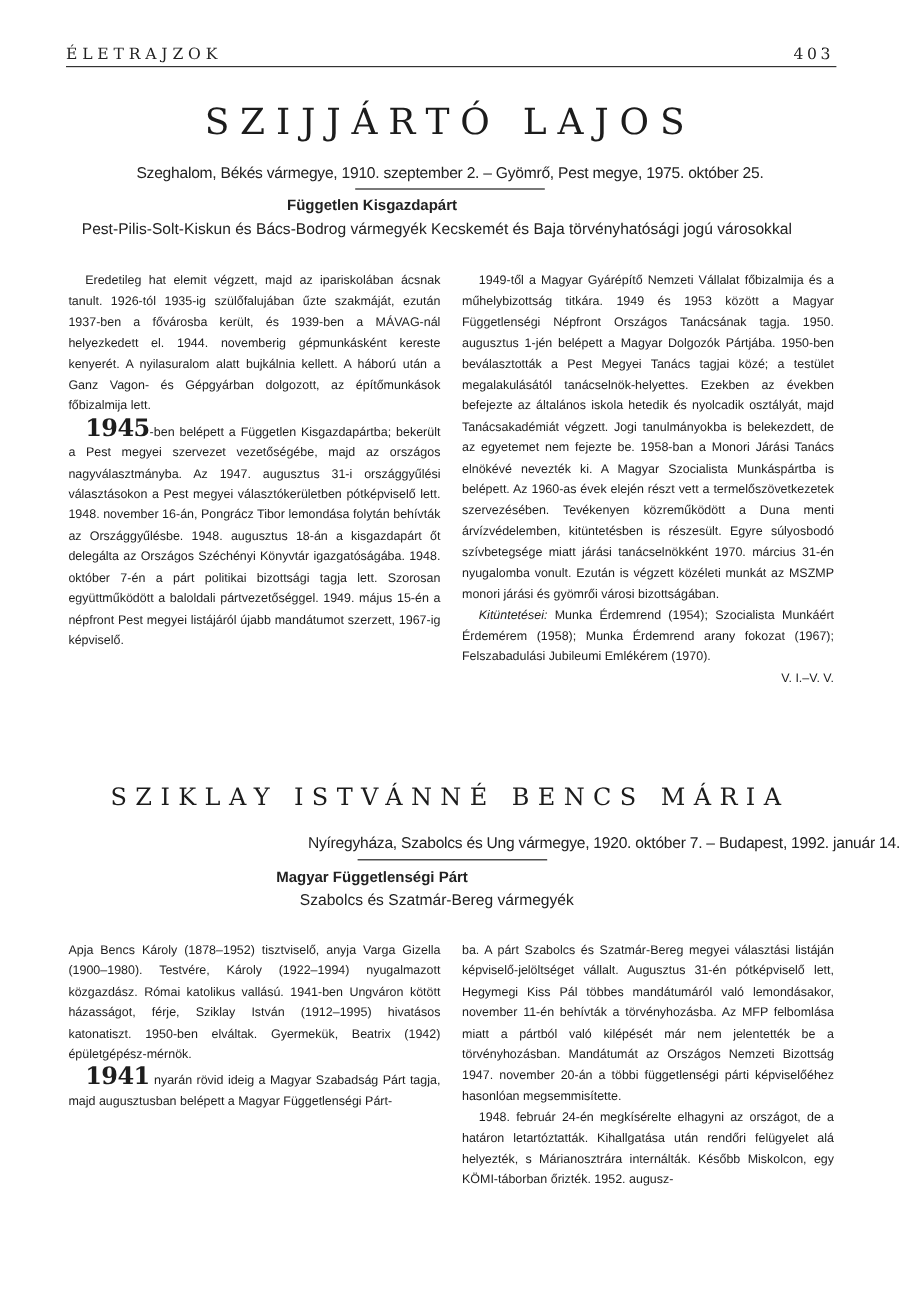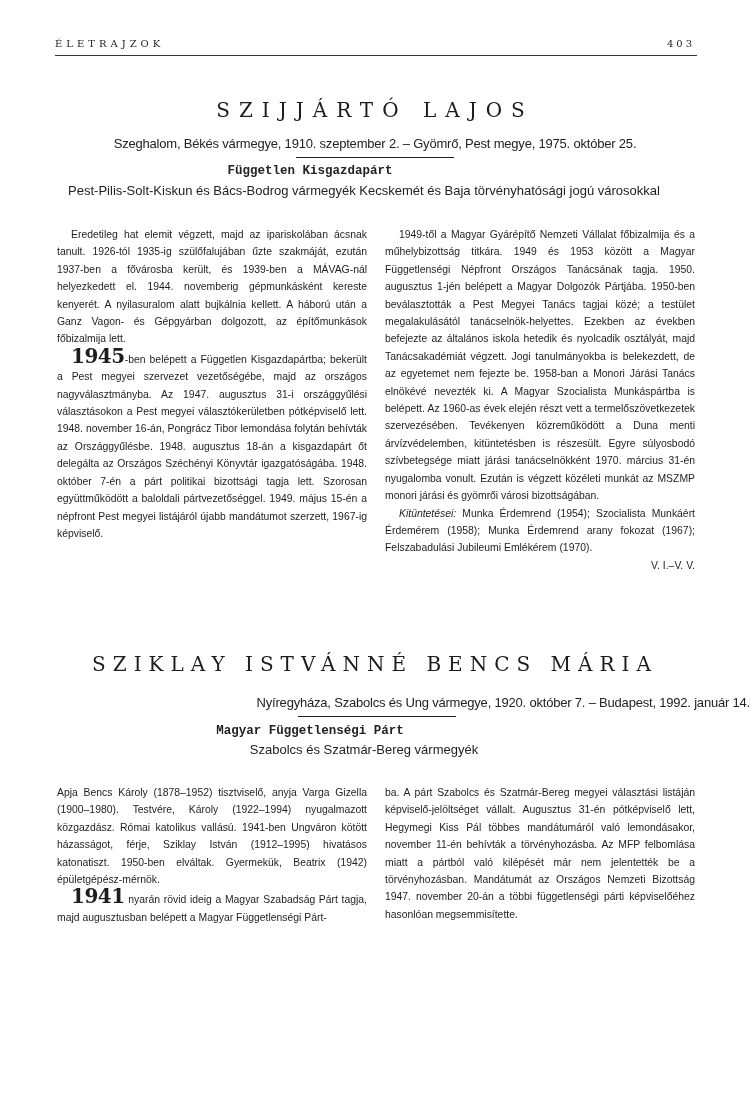--- a/index.html
+++ b/index.html
@@ -2,49 +2,49 @@
 <html><head>
 <meta charset="utf-8">
 <style>
   html, body { margin: 0; padding: 0; background: #ffffff; }
   body {
     width: 750px; height: 1094px; overflow: hidden; position: relative;
     font-family: "DejaVu Sans", sans-serif; color: #1a1a1a;
   }
   .running-head {
     position: absolute; left: 55px; top: 38px; width: 640px;
-    font-family: "DejaVu Serif", serif; font-size: 10px; letter-spacing: 4px;
+    font-family: "DejaVu Serif", serif; font-size: 13px; letter-spacing: 4px;
     color: #222;
   }
   .page-num { position: absolute; right: 0; top: 0; letter-spacing: 3px; }
   .head-rule {
     position: absolute; left: 55px; top: 55px; width: 642px; height: 1px;
     background: #333;
   }
   .entry-title {
     position: absolute; left: 0; width: 750px; text-align: center;
     font-family: "DejaVu Serif", serif; font-weight: normal; color: #1c1c1c;
   }
-  .t1 { top: 98px; font-size: 20px; letter-spacing: 9px; }
+  .t1 { top: 85px; font-size: 30px; letter-spacing: 9px; }
   .t2 { top: 652px; font-size: 20px; letter-spacing: 7px; }
   .dates {
     position: absolute; left: 0; width: 750px; text-align: center;
     font-family: "Liberation Sans", sans-serif; font-size: 13px; color: #222;
     letter-spacing: -0.2px;
   }
   .d1 { top: 136px; }
   .d2 { top: 695px; text-align: right; }
   .mid-rule {
     position: absolute; height: 1px; background: #222;
   }
   .r1 { left: 296px; top: 157px; width: 158px; }
   .r2 { left: 298px; top: 716px; width: 158px; }
   .party {
     position: absolute; left: 0; width: 620px; text-align: center;
-    font-family: Liberation Mono, monospace; font-weight: bold; font-size: 12.5px; color: #222;
+    font-family: Liberation Sans, sans-serif; font-weight: bold; font-size: 12.5px; color: #222;
   }
   .p1 { top: 164px; }
   .p2 { top: 724px; }
   .district {
     position: absolute; left: 0; width: 728px; text-align: center;
     font-family: "Liberation Sans", sans-serif; font-size: 13px; color: #222;
   }
   .di1 { top: 183px; }
   .di2 { top: 742px; }
   .col {
@@ -96,13 +96,14 @@
 <div class="party p2">Magyar Függetlenségi Párt</div>
 <div class="district di2">Szabolcs és Szatmár-Bereg vármegyék</div>
 
 <div class="col c3">
   <p>Apja Bencs Károly (1878–1952) tisztviselő, anyja Varga Gizella (1900–1980). Testvére, Károly (1922–1994) nyugalmazott közgazdász. Római katolikus vallású. 1941-ben Ungváron kötött házasságot, férje, Sziklay István (1912–1995) hivatásos katonatiszt. 1950-ben elváltak. Gyermekük, Beatrix (1942) épületgépész-mérnök.</p>
   <p class="ind"><span class="year-big">1941</span><span> nyarán rövid ideig a Magyar Szabadság Párt tagja, majd augusztusban belépett a Magyar Függetlenségi Párt-</span></p>
 </div>
 
 <div class="col c4">
   <p>ba. A párt Szabolcs és Szatmár-Bereg megyei választási listáján képviselő-jelöltséget vállalt. Augusztus 31-én pótképviselő lett, Hegymegi Kiss Pál többes mandátumáról való lemondásakor, november 11-én behívták a törvényhozásba. Az MFP felbomlása miatt a pártból való kilépését már nem jelentették be a törvényhozásban. Mandátumát az Országos Nemzeti Bizottság 1947. november 20-án a többi függetlenségi párti képviselőéhez hasonlóan megsemmisítette.</p>
+  <p class="ind">1948. február 24-én megkísérelte elhagyni az országot, de a határon letartóztatták. Kihallgatása után rendőri felügyelet alá helyezték, s Márianosztrára internálták. Később Miskolcon, egy KÖMI-táborban őrizték. 1952. augusz-</p>
 </div>
 
 </body></html>

